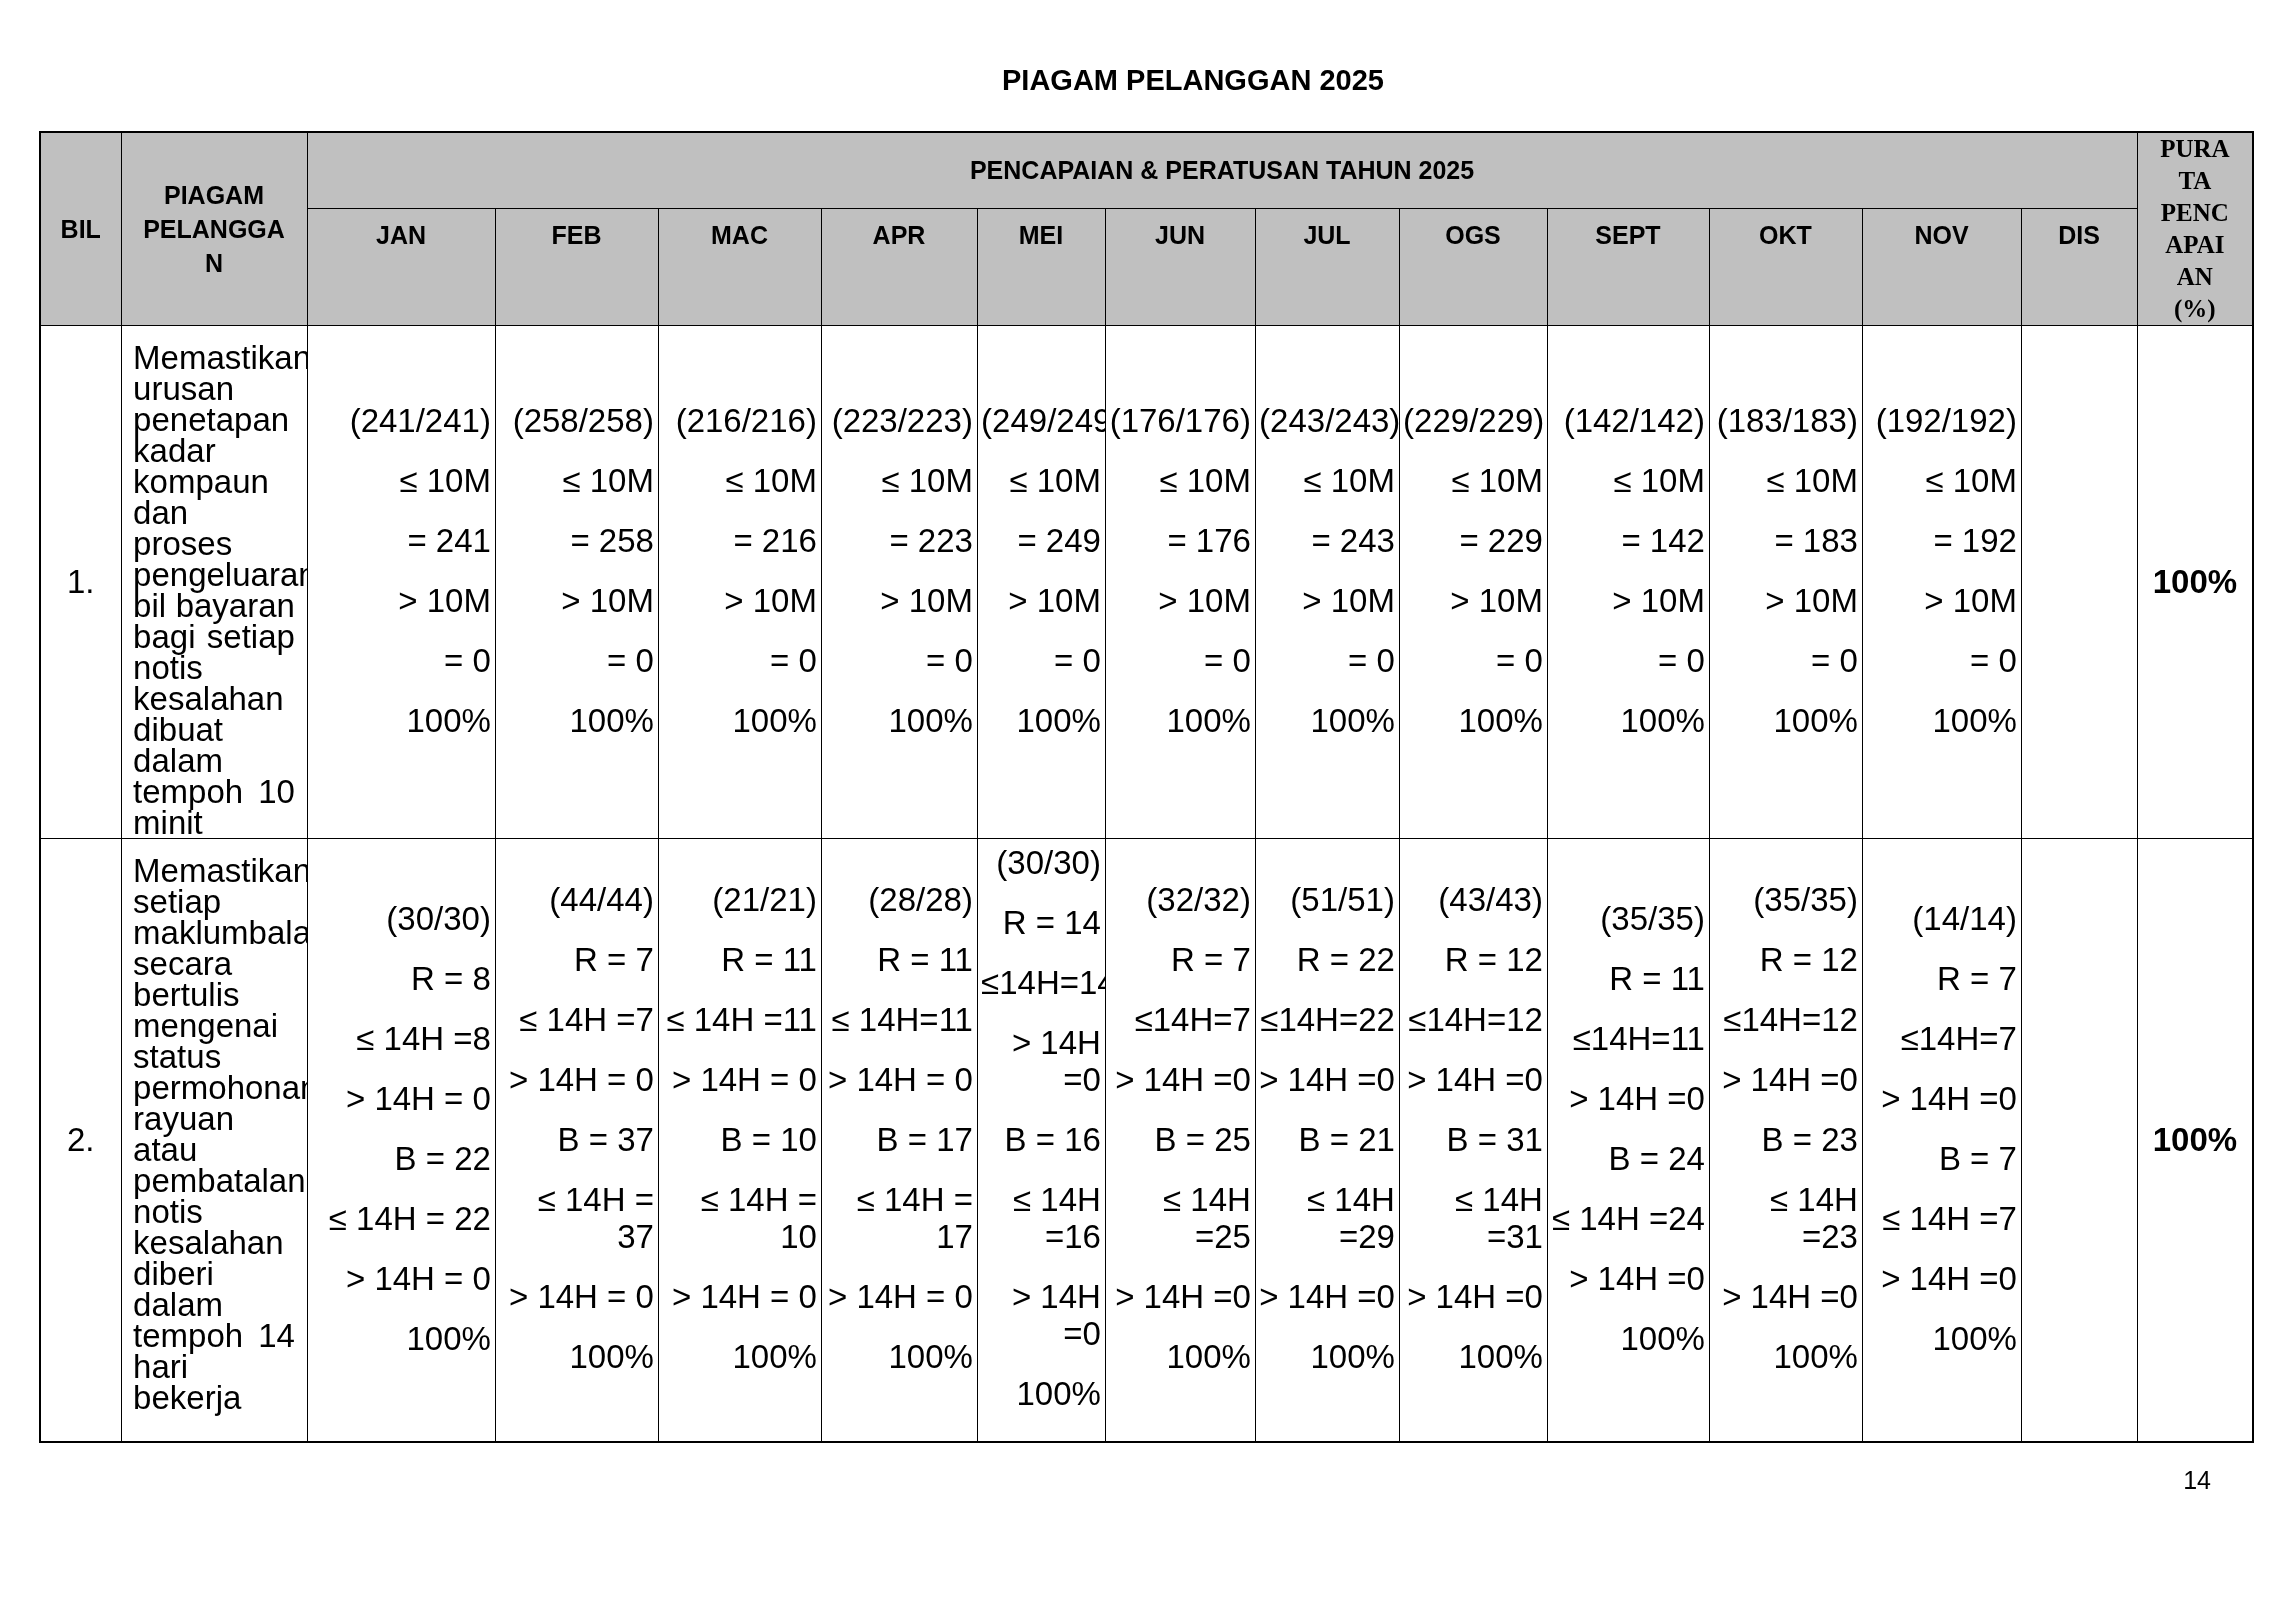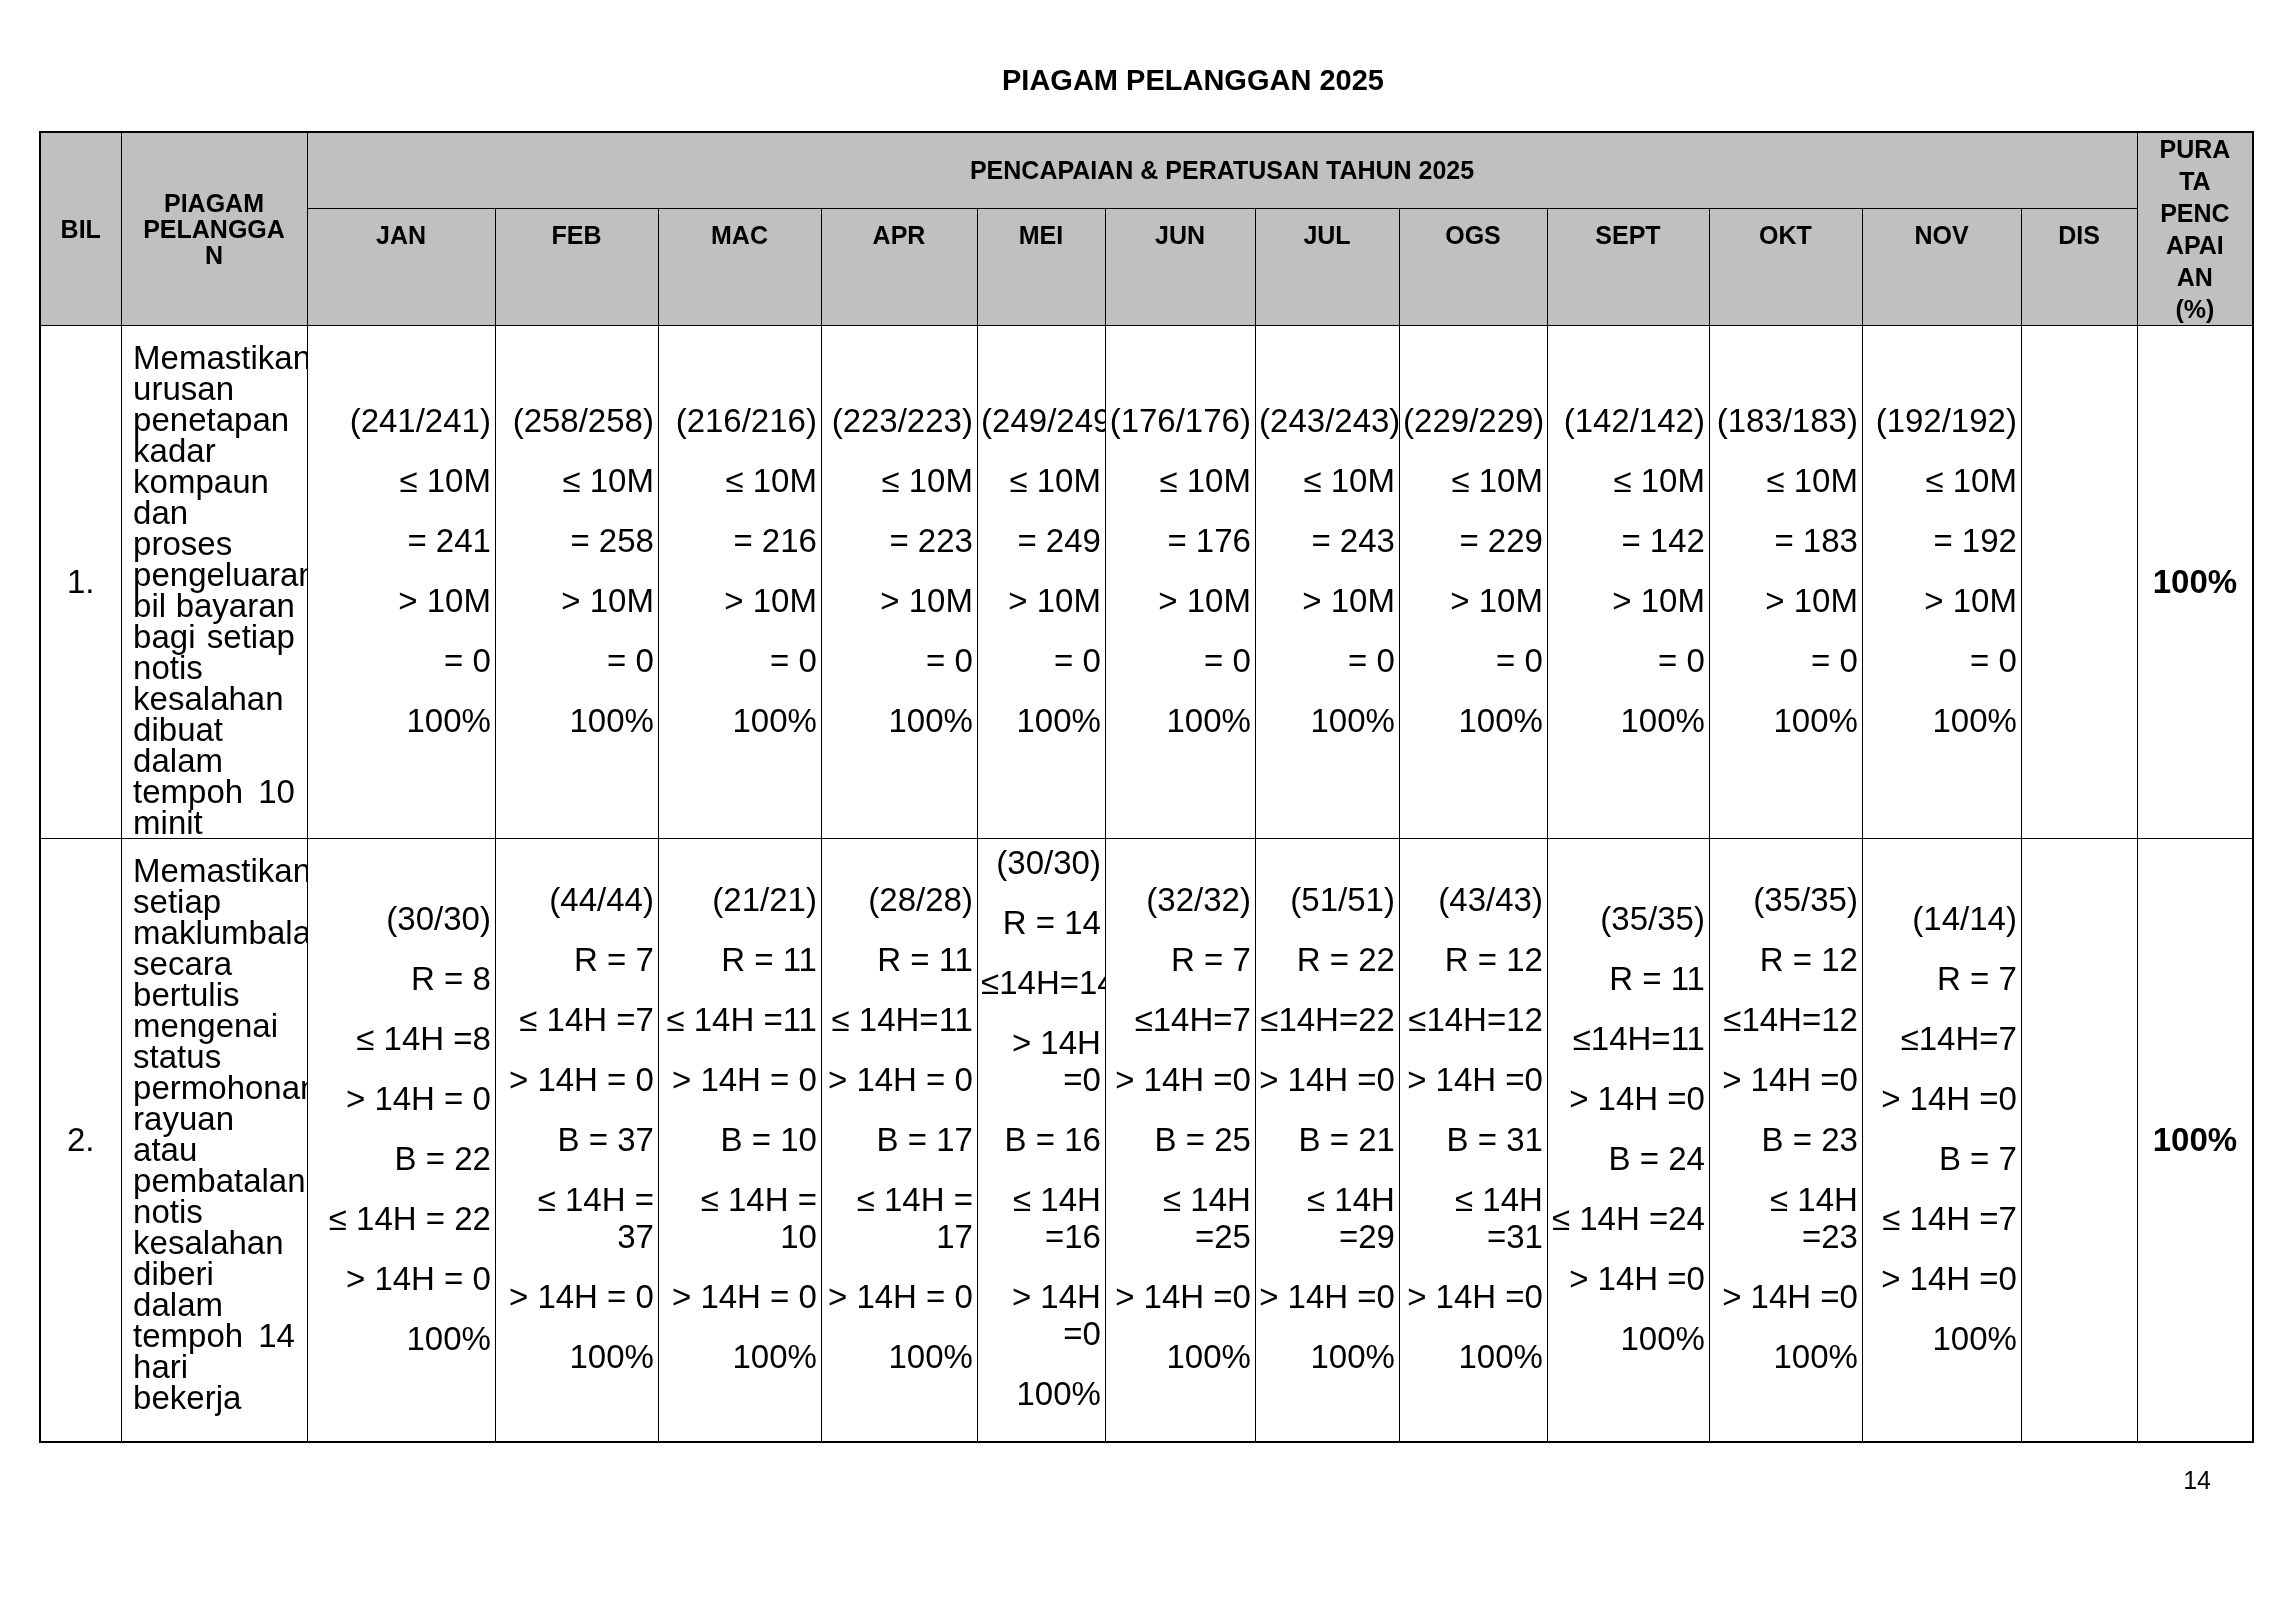--- a/index.html
+++ b/index.html
@@ -42,22 +42,22 @@
     background: #c0c0c0;
     font-weight: bold;
     font-size: 25px;
     text-align: center;
     vertical-align: middle;
   }
   tr.h1 { height: 76px; }
   tr.h2 { height: 116px; }
   tr.h2 th { vertical-align: top; padding-top: 11.6px; }
   .pre { white-space: pre-line; }
-  th.piagam-head { line-height: 26px; }
-  th.purata-head { line-height: 32px; }
+  th.piagam-head { line-height: 34px; }
+  th.purata-head { line-height: 32px; font-family: Liberation Serif, serif; }
   tbody td { font-size: 33px; vertical-align: middle; background: #ffffff; }
   tr.r1 { height: 508px; }
   tr.r2 { height: 528px; }
   td.bil { text-align: center; }
   td.piagam {
     vertical-align: top;
     text-align: justify;
     padding: 16px 11.6px 0 11.6px;
     line-height: 31px;
   }

